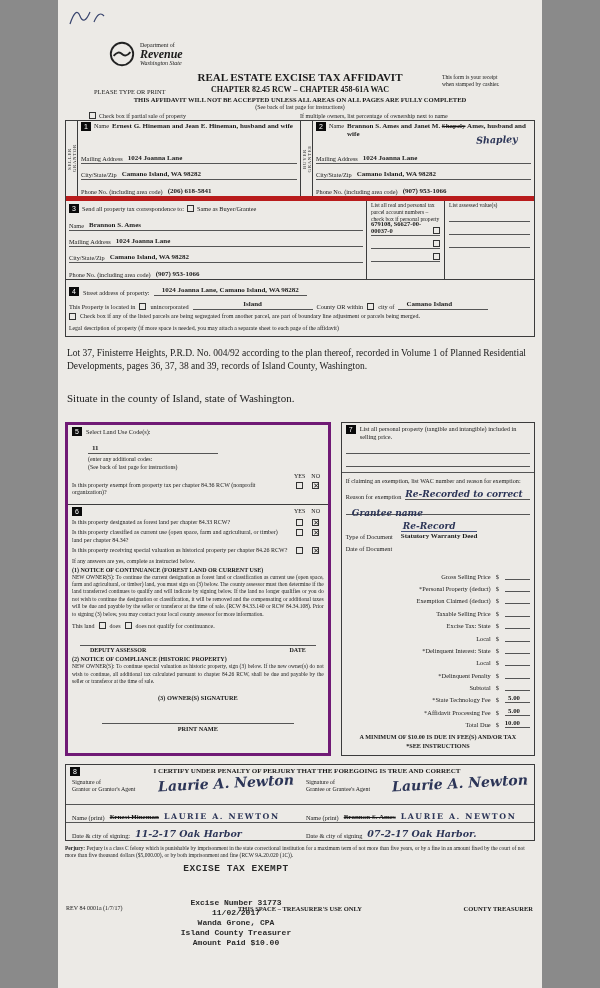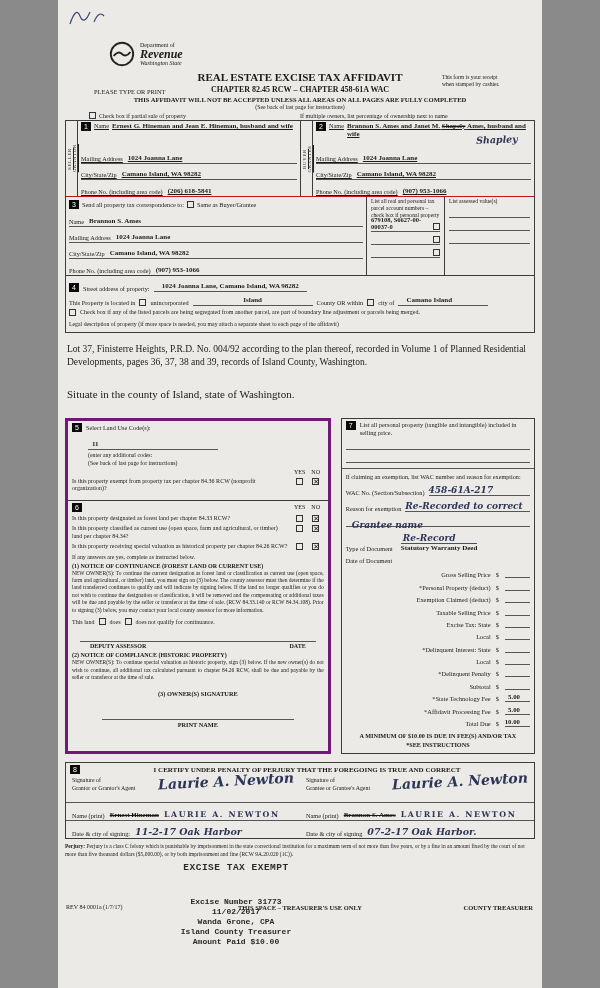--- a/index.html
+++ b/index.html
@@ -27,21 +27,21 @@
   .bigbox { border:1px solid #3c3c3c; }
   .cb { display:inline-block; width:7px; height:7px; border:1px solid #333; font-size:7px; line-height:7px;
         text-align:center; font-weight:bold; color:#222; flex:none; font-family:"DejaVu Sans",sans-serif; }
   .secnum { min-width:10px; height:9px; background:#0a0a0a; color:#fff; font-size:7px; line-height:9px;
             text-align:center; font-family:"Liberation Sans",sans-serif; flex:none; padding:0 1px; }
   .typed { font-weight:bold; font-size:7px; }
   .struck { text-decoration:line-through; }
   .hand { font-family:"DejaVu Serif",serif; font-style:italic; font-weight:bold; color:#2c3557; }
   .flbl { font-size:6.3px; white-space:nowrap; }
   
-  .parties { display:flex; border-bottom:1px solid #b91c1c;text-decoration:underline; }
+  .parties { display:flex; border-bottom:5px solid #b91c1c; }
   .party { width:50%; display:flex; }
   .party.buyer { border-left:1px solid #3c3c3c; }
   .side { width:12px; border-right:1px solid #3c3c3c; display:flex; align-items:center; justify-content:center; }
   .side .v { writing-mode:vertical-rl; transform:rotate(180deg); font-size:5px; letter-spacing:.6px; color:#333; }
   .pmain { flex:1; padding:1px 3px 0; position:relative; }
   .namerow { display:flex; gap:3px; align-items:flex-start; min-height:26px; font-size:6.3px; }
   .frow { display:flex; gap:5px; align-items:flex-end; border-bottom:1px solid #555; height:16px; font-size:6.3px; padding-bottom:1px; }
   .frow.nob { border-bottom:none; }
   .corr { position:absolute; right:16px; top:13px; font-size:9.5px; transform:rotate(-2deg); }
   
@@ -399,24 +399,20 @@
         <div class="s7head">
           <span class="secnum">7</span>
           <span>List all personal property (tangible and intangible) included in selling price.</span>
         </div>
         <div class="blank7"></div>
         <div class="blank7"></div>
 
         <div class="s7body">
           <div class="intro">If claiming an exemption, list WAC number and reason for exemption:</div>
           <div class="hrow">
-            <span class="flbl">WAC No. (Section/Subsection)</span>
-            <span class="hfill"><span class="hand">458-61A-217</span></span>
-          </div>
-          <div class="hrow">
             <span class="flbl">Reason for exemption</span>
             <span class="hfill"><span class="hand">Re-Recorded to correct</span></span>
           </div>
           <div class="hline2"><span class="hand">Grantee name</span></div>
         </div>
 
         <div class="trow">
           <span class="flbl">Type of Document</span>
           <span class="tstack">
             <span class="hand">Re-Record</span>

